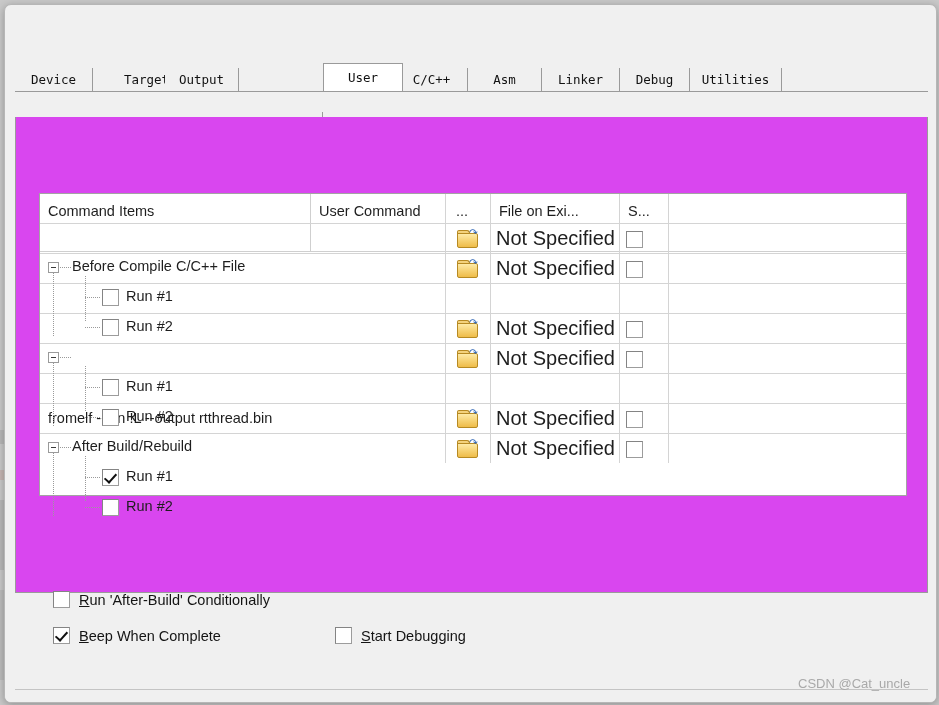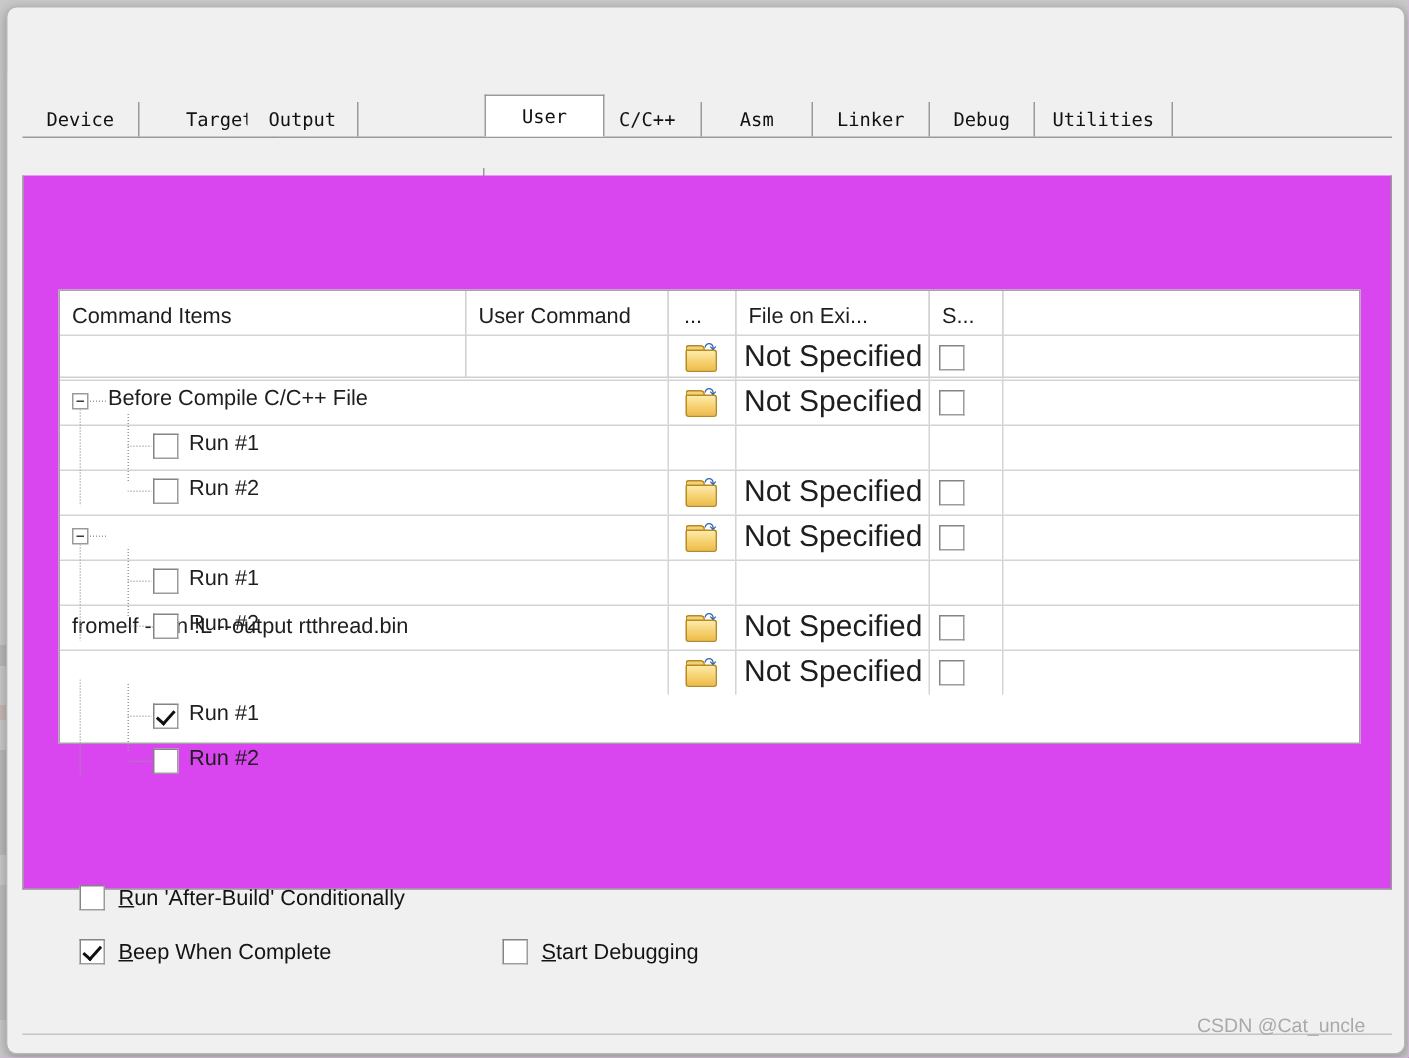--- a/index.html
+++ b/index.html
@@ -556,20 +556,25 @@
                 <span class="cb" style="position: absolute; left: 62px; top: 7px;"></span>
                 <div class="tlabel" style="left: 86px;">Run #1</div>
               </div>
               <div class="tnode" style="top: 150px; width: 270px;">
                 <div class="dotline-h" style="left: 45px; top: 15px; width: 16px;"></div>
                 <span class="cb" style="position: absolute; left: 62px; top: 7px;"></span>
                 <div class="tlabel" style="left: 86px;">Run #2</div>
               </div>
               <div class="dotline-v" style="left: 13px; top: 111px; height: 64px;"></div>
               <div class="dotline-v" style="left: 45px; top: 114px; height: 46px;"></div>
+              <div class="tnode" style="top: 180px; width: 270px;">
+                <div class="expander"></div>
+                <div class="dotline-h" style="left: 20px; top: 15px; width: 11px;"></div>
+                <div class="tlabel" style="left: 32px;">After Build/Rebuild</div>
+              </div>
               <div class="tnode" style="top: 210px; width: 270px;">
                 <div class="dotline-h" style="left: 45px; top: 15px; width: 16px;"></div>
                 <span class="cb checked" style="position: absolute; left: 62px; top: 7px;"></span>
                 <div class="tlabel" style="left: 86px;">Run #1</div>
               </div>
               <div class="tnode" style="top: 240px; width: 270px;">
                 <div class="dotline-h" style="left: 45px; top: 15px; width: 16px;"></div>
                 <span class="cb" style="position: absolute; left: 62px; top: 7px;"></span>
                 <div class="tlabel" style="left: 86px;">Run #2</div>
               </div>

